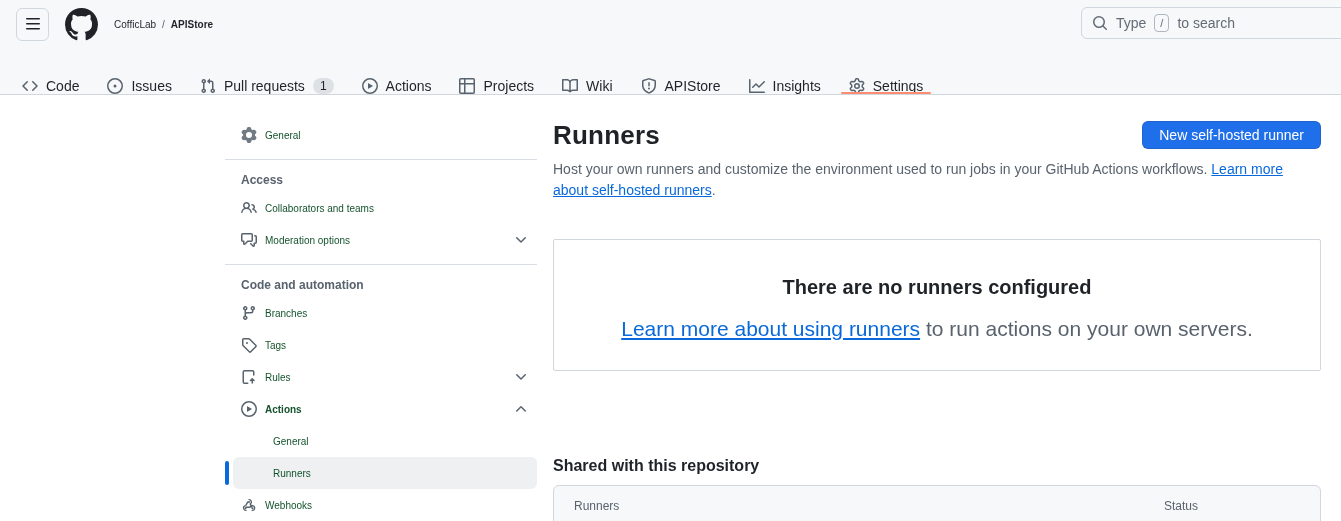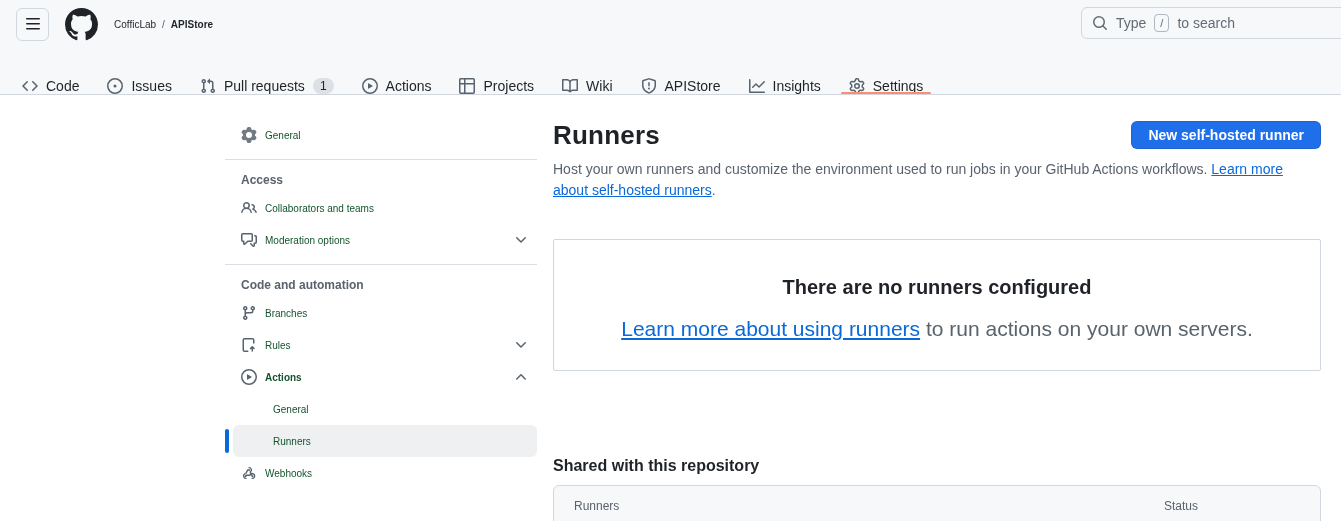--- a/index.html
+++ b/index.html
@@ -51,21 +51,21 @@
   .nav-item.active-item::before { content:""; position:absolute; left:-8px; top:4px;
     bottom:4px; width:4px; border-radius:2px; background:#0969da; }
   .side-divider { border-top:1px solid #d8dee4; margin:8px 0; }
   .section-label { font-size:12px; font-weight:700; color:#59636e; padding:4px 16px;
     margin-top:8px; height:24px; display:flex; align-items:center; }
 
   
   .title-row { display:flex; justify-content:space-between; align-items:center; height:32px; }
   .page-title { font-size:26px; font-weight:600; letter-spacing:.2px; }
   .primary-btn { background:#1f6feb; color:#fff; border:1px solid rgba(31,35,40,0.15);
-    border-radius:6px; font-size:14px; font-weight:700; padding:5px 16px; cursor:pointer;
+    border-radius:6px; font-size:14px; font-weight:400; padding:5px 16px; cursor:pointer;
     font-family:"Liberation Sans", sans-serif; }
   .desc { margin-top:8px; font-size:14px; line-height:21px; color:#59636e; }
   .desc a, .empty-line a { color:#0969da; text-decoration:underline; cursor:pointer; }
   .empty-box { margin-top:38px; border:1px solid #d0d7de; border-radius:2px; height:132px;
     text-align:center; padding-top:36px; }
   .empty-title { font-size:20px; font-weight:700; color:#1f2328; }
   .empty-line { margin-top:18px; font-size:21px; color:#59636e; }
   .shared-title { margin-top:86px; font-size:16px; font-weight:700; color:#1f2328; }
   .runners-table-head { margin-top:10px; background:#f6f8fa; border:1px solid #d0d7de;
     border-radius:6px 6px 0 0; display:flex; padding:13px 20px; font-size:12px;
@@ -226,20 +226,28 @@
     <a class="nav-item">
       <span class="s-icon">
           <svg width="16" height="16" viewBox="0 0 16 16" fill="currentColor">
             <path d="M9.5 3.25a2.25 2.25 0 1 1 3 2.122V6A2.5 2.5 0 0 1 10 8.5H6a1 1 0 0 0-1 1v1.128a2.251 2.251 0 1 1-1.5 0V5.372a2.25 2.25 0 1 1 1.5 0v1.836A2.493 2.493 0 0 1 6 7h4a1 1 0 0 0 1-1v-.628A2.25 2.25 0 0 1 9.5 3.25Zm-6 0a.75.75 0 1 0 1.5 0 .75.75 0 0 0-1.5 0Zm8.25-.75a.75.75 0 1 0 0 1.5.75.75 0 0 0 0-1.5ZM4.25 12a.75.75 0 1 0 0 1.5.75.75 0 0 0 0-1.5Z"></path>
           </svg>
         </span>
       <span>Branches</span>
     </a>
     <a class="nav-item">
       <span class="s-icon">
+          <svg width="16" height="16" viewBox="0 0 16 16" fill="currentColor">
+            <path d="M1 7.775V2.75C1 1.784 1.784 1 2.75 1h5.025c.464 0 .91.184 1.238.513l6.25 6.25a1.75 1.75 0 0 1 0 2.474l-5.026 5.026a1.75 1.75 0 0 1-2.474 0l-6.25-6.25A1.752 1.752 0 0 1 1 7.775Zm1.5 0c0 .066.026.13.073.177l6.25 6.25a.25.25 0 0 0 .354 0l5.025-5.025a.25.25 0 0 0 0-.354l-6.25-6.25a.25.25 0 0 0-.177-.073H2.75a.25.25 0 0 0-.25.25ZM6 5a1 1 0 1 1 0 2 1 1 0 0 1 0-2Z"></path>
+          </svg>
+        </span>
+      <span>Tags</span>
+    </a>
+    <a class="nav-item">
+      <span class="s-icon">
           <svg width="16" height="16" viewBox="0 0 16 16" fill="none" stroke="currentColor" stroke-width="1.5" stroke-linecap="round" stroke-linejoin="round">
             <path d="M6.75 14.25H3.5c-.69 0-1.25-.56-1.25-1.25V3c0-.69.56-1.25 1.25-1.25h8c.69 0 1.25.56 1.25 1.25v3"></path>
             <path d="M11.25 14v-4.25m0 0L9.5 11.5m1.75-1.75L13 11.5"></path>
           </svg>
         </span>
       <span>Rules</span>
       <span class="chev">
           <svg width="16" height="16" viewBox="0 0 16 16" fill="currentColor">
             <path d="M12.78 5.22a.749.749 0 0 1 0 1.06l-4.25 4.25a.749.749 0 0 1-1.06 0L3.22 6.28a.749.749 0 1 1 1.06-1.06L8 8.939l3.72-3.719a.749.749 0 0 1 1.06 0Z"></path>
           </svg>

